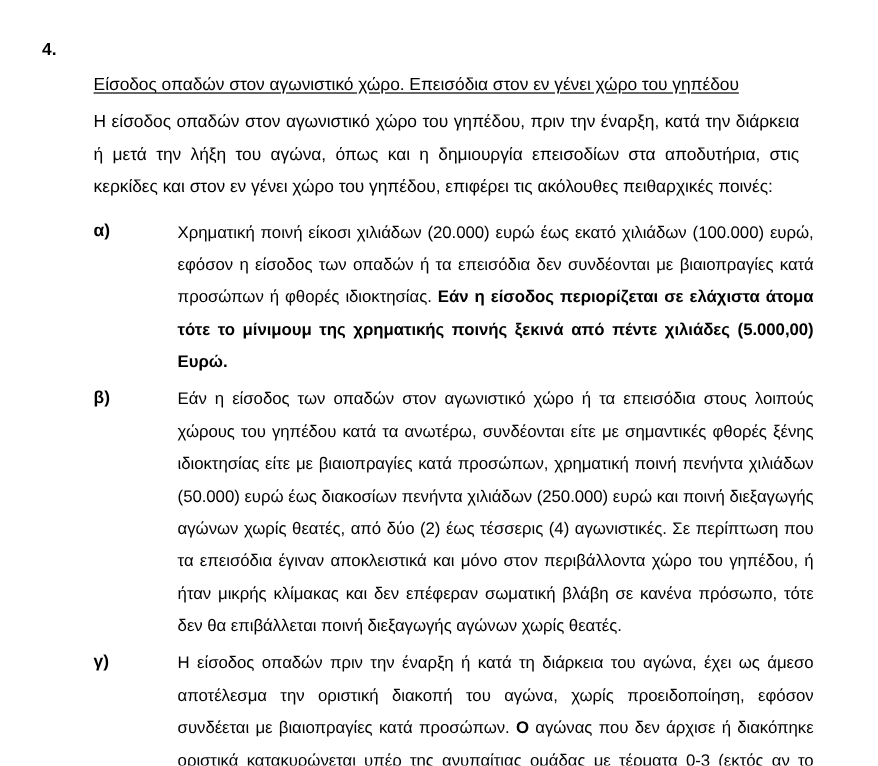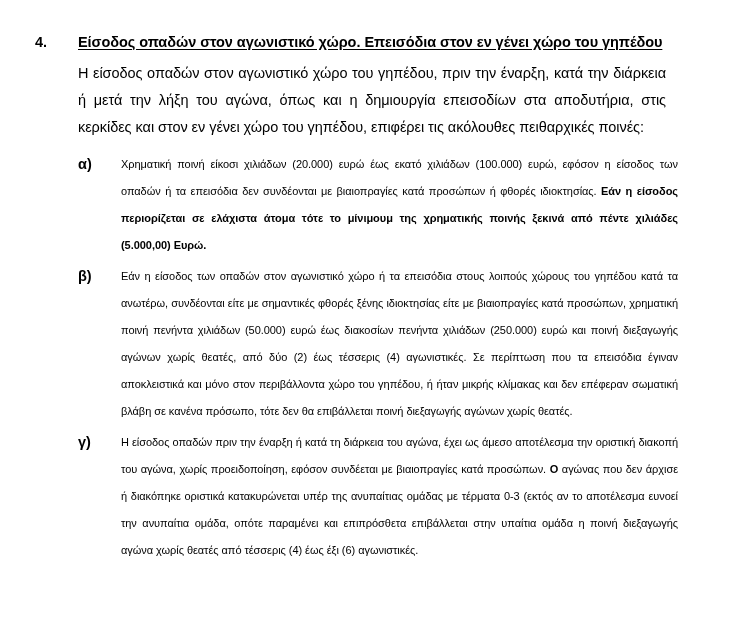--- a/index.html
+++ b/index.html
@@ -34,25 +34,26 @@
   .heading-number {
     flex: 0 0 43px;
     font-size: 14.5px;
     font-weight: bold;
     line-height: 24px;
     text-align: left;
   }
   .heading-title {
     flex: 1 1 auto;
     font-size: 14.5px;
-    font-weight: bold;
+    font-weight: normal;
     line-height: 24px;
     text-decoration: underline;
     text-underline-offset: 2px;
     letter-spacing: -0.05px;
+    margin-top: 29px;
   }
 
   
   .intro {
     margin: 0 12px 10px 43px;
     font-size: 14.5px;
     line-height: 27px;
     text-align: justify;
     text-justify: inter-word;
     letter-spacing: -0.05px;
@@ -68,26 +69,27 @@
     flex: 0 0 43px;
     padding-left: 43px;
     box-sizing: content-box;
     font-size: 14.5px;
     font-weight: bold;
     line-height: 27px;
     text-align: left;
   }
   .item-body {
     flex: 1 1 auto;
-    font-size: 11px;
+    font-size: 14px;
     line-height: 27px;
     text-align: justify;
     text-justify: inter-word;
     letter-spacing: -0.05px;
     hyphens: none;
+    margin-left: 27px;
   }
   .item-body b { font-weight: bold; }
 </style>
 </head>
 <body>
 
 <div class="page">
 
   <div class="heading-row">
     <div class="heading-number">4.</div>

